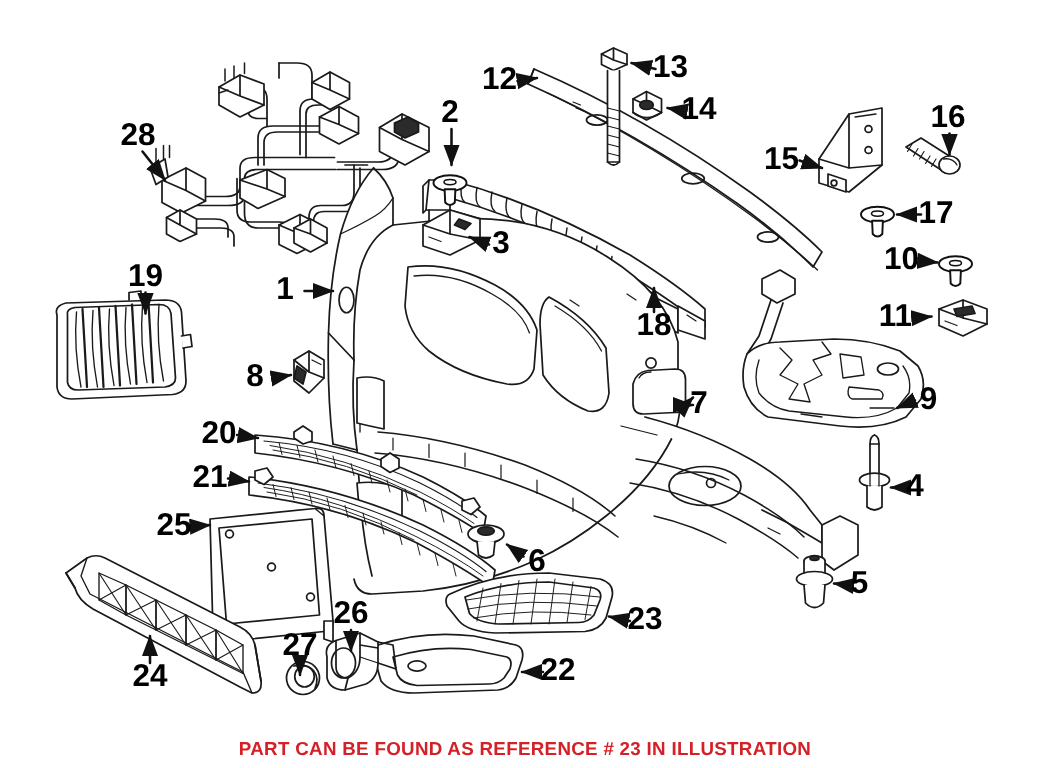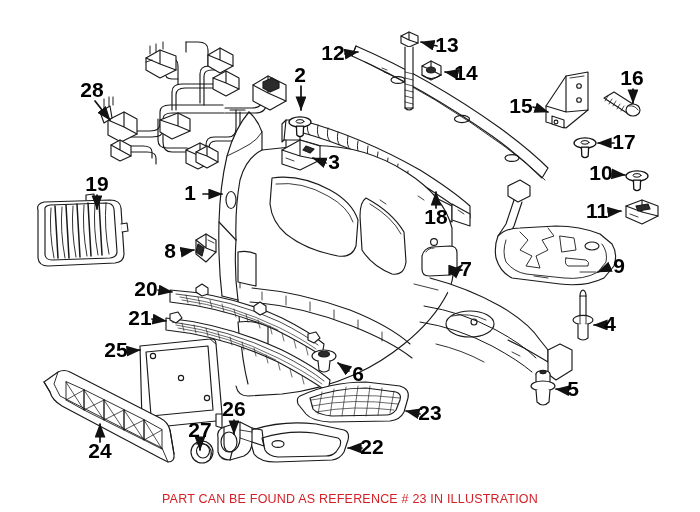--- a/index.html
+++ b/index.html
@@ -3,21 +3,21 @@
 <meta charset="utf-8">
 <title>Parts Diagram</title>
 <style>
   html,body{margin:0;padding:0;background:#ffffff;}
   body{width:700px;height:512px;overflow:hidden;font-family:"Liberation Sans",sans-serif;}
   #stage{position:relative;width:700px;height:512px;background:#fff;}
   #diagram{position:absolute;left:0;top:0;width:700px;height:486px;}
   .callout-text{font-family:"Liberation Sans",sans-serif;font-weight:700;fill:#000;}
   #caption{position:absolute;left:0;top:486px;width:700px;height:26px;
            display:flex;align-items:center;justify-content:center;
-           font-size:12.5px;font-weight:400;letter-spacing:.2px;
+           font-size:12.5px;font-weight:700;letter-spacing:.2px;
            font-family:"Liberation Sans",sans-serif;white-space:nowrap;}
 </style>
 </head>
 <body>
 
 <div id="stage">
 
   <svg id="diagram" viewBox="0 0 700 486">
     <defs>
       <marker id="ah" markerWidth="9" markerHeight="9" refX="8" refY="3.2" orient="auto">

